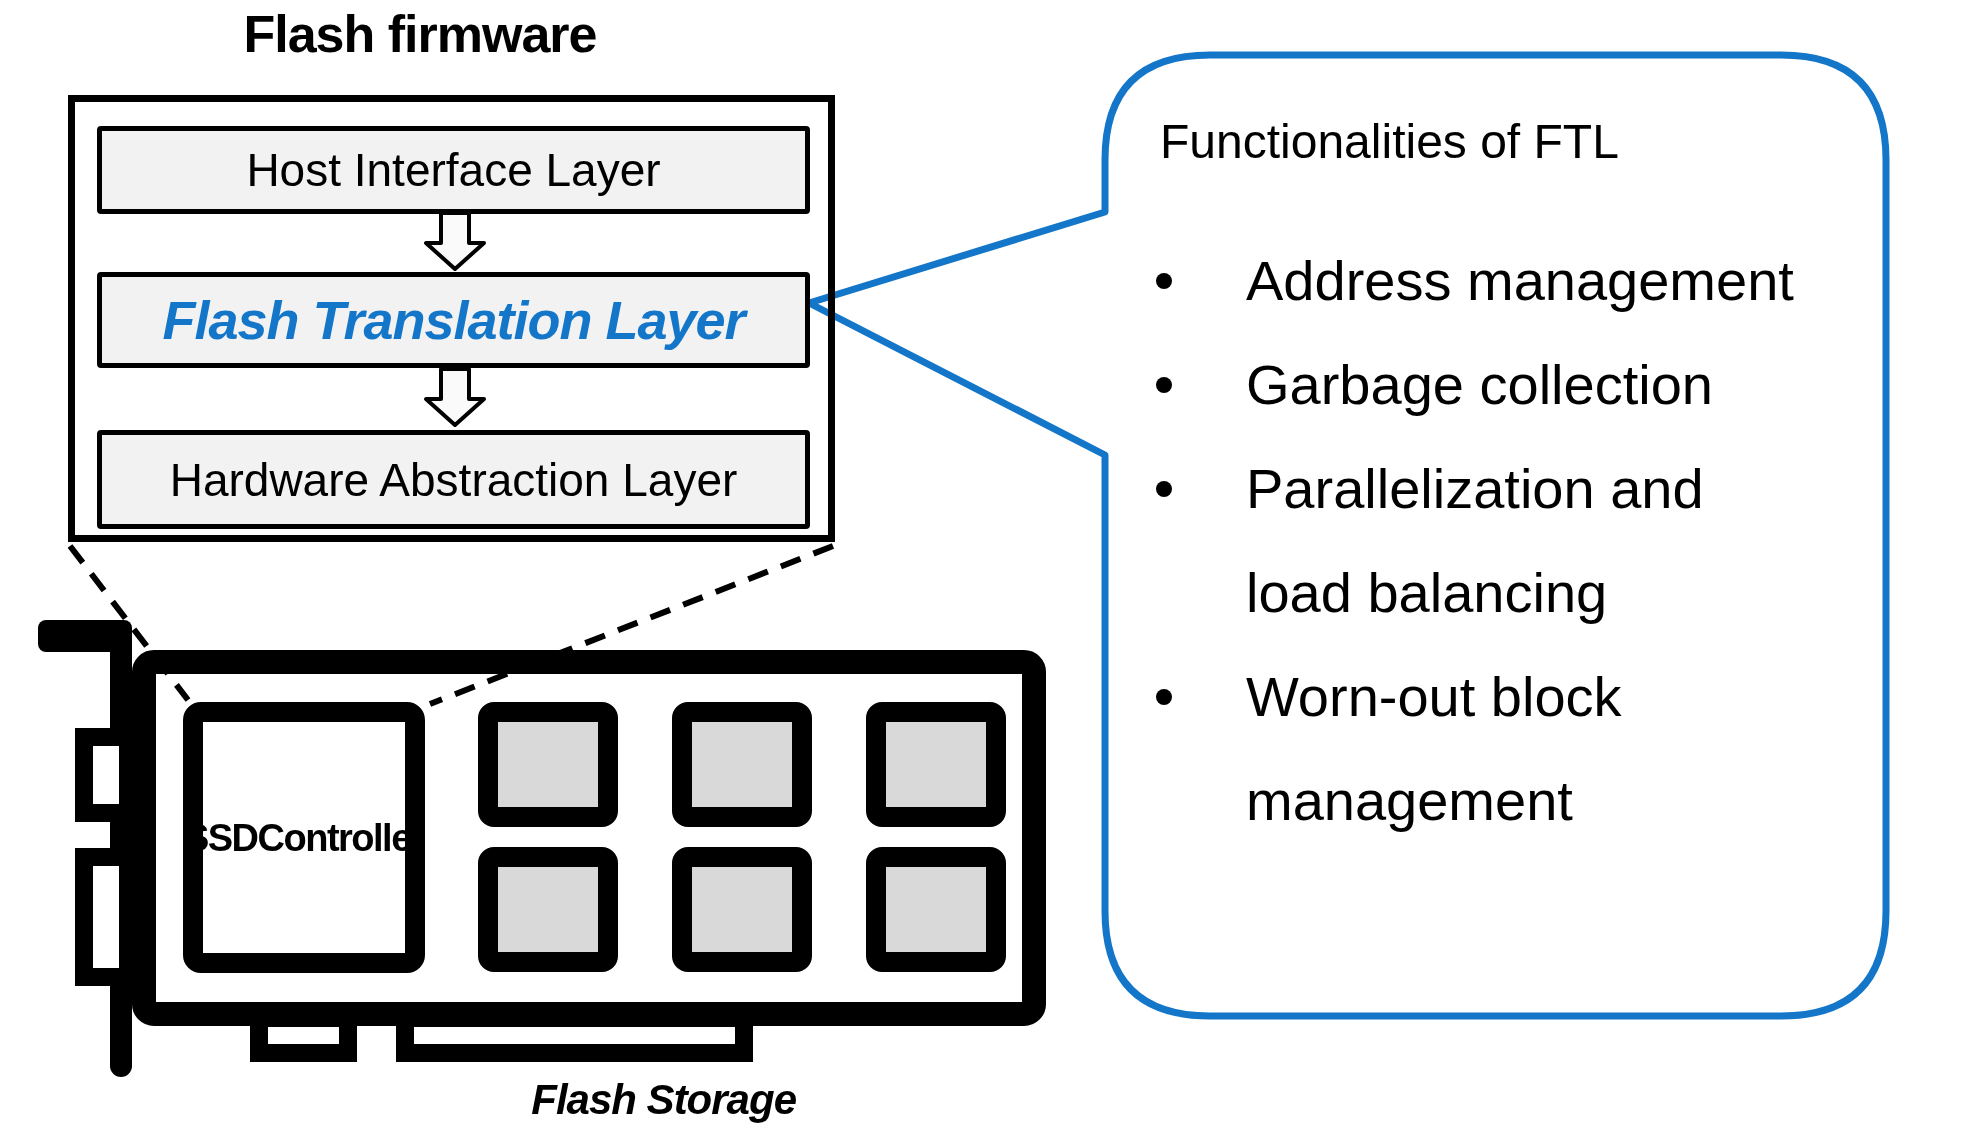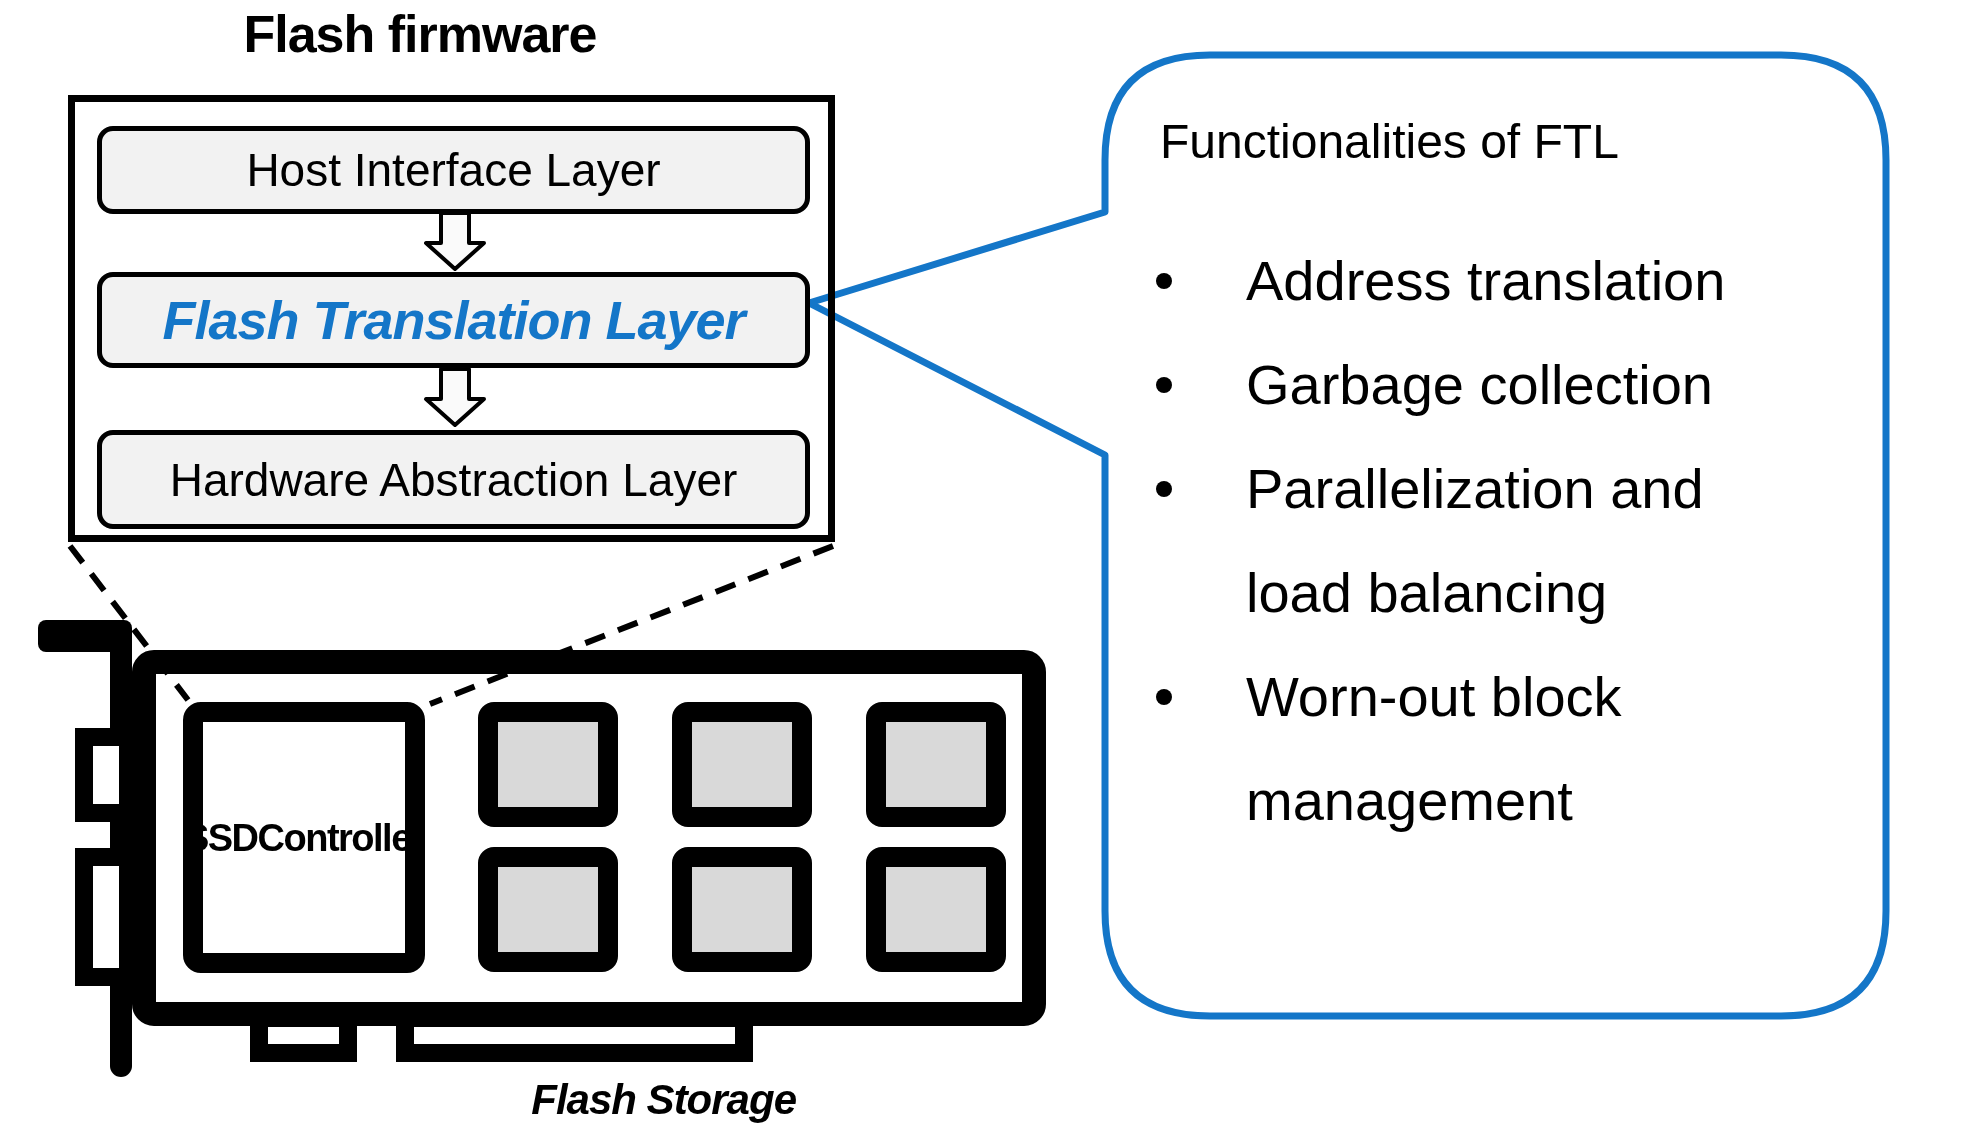--- a/index.html
+++ b/index.html
@@ -20,21 +20,21 @@
     text-align:center; font-size:52px; font-weight:600;
     letter-spacing:-1px;
   }
   .fw-box {
     position:absolute; left:68px; top:95px; width:767px; height:447px;
     border:7px solid #000; background:transparent;
   }
   .layer {
     position:absolute; left:97px; width:713px;
     background:var(--box-fill,#f2f2f2);
-    border:5px solid #000; border-radius:16px;
+    border:5px solid #000; border-radius:4px;
     display:flex; align-items:center; justify-content:center;
     white-space:nowrap;
   }
   .layer-host { top:126px; height:88px; font-size:46px; }
   .layer-ftl  { top:272px; height:96px; font-size:54px; font-weight:700;
                 font-style:italic; color:var(--accent-blue,#1476C8); letter-spacing:-1px; }
   .layer-hal  { top:430px; height:99px; font-size:46px; }
 
   
   .controller-label {
@@ -114,19 +114,19 @@
   </div>
 
   <div class="controller-label">
     <span>SSD</span>
     <span>Controller</span>
   </div>
   <div class="storage-caption">Flash Storage</div>
 
   <div class="bubble-title">Functionalities of FTL</div>
   <ul class="bubble-list">
-      <li>Address translation</li>
+      <li>Address management</li>
       <li>Garbage collection</li>
       <li>Parallelization and<br>load balancing</li>
       <li>Worn-out block<br>management</li>
     </ul>
 
 </div>
 
 </body></html>

